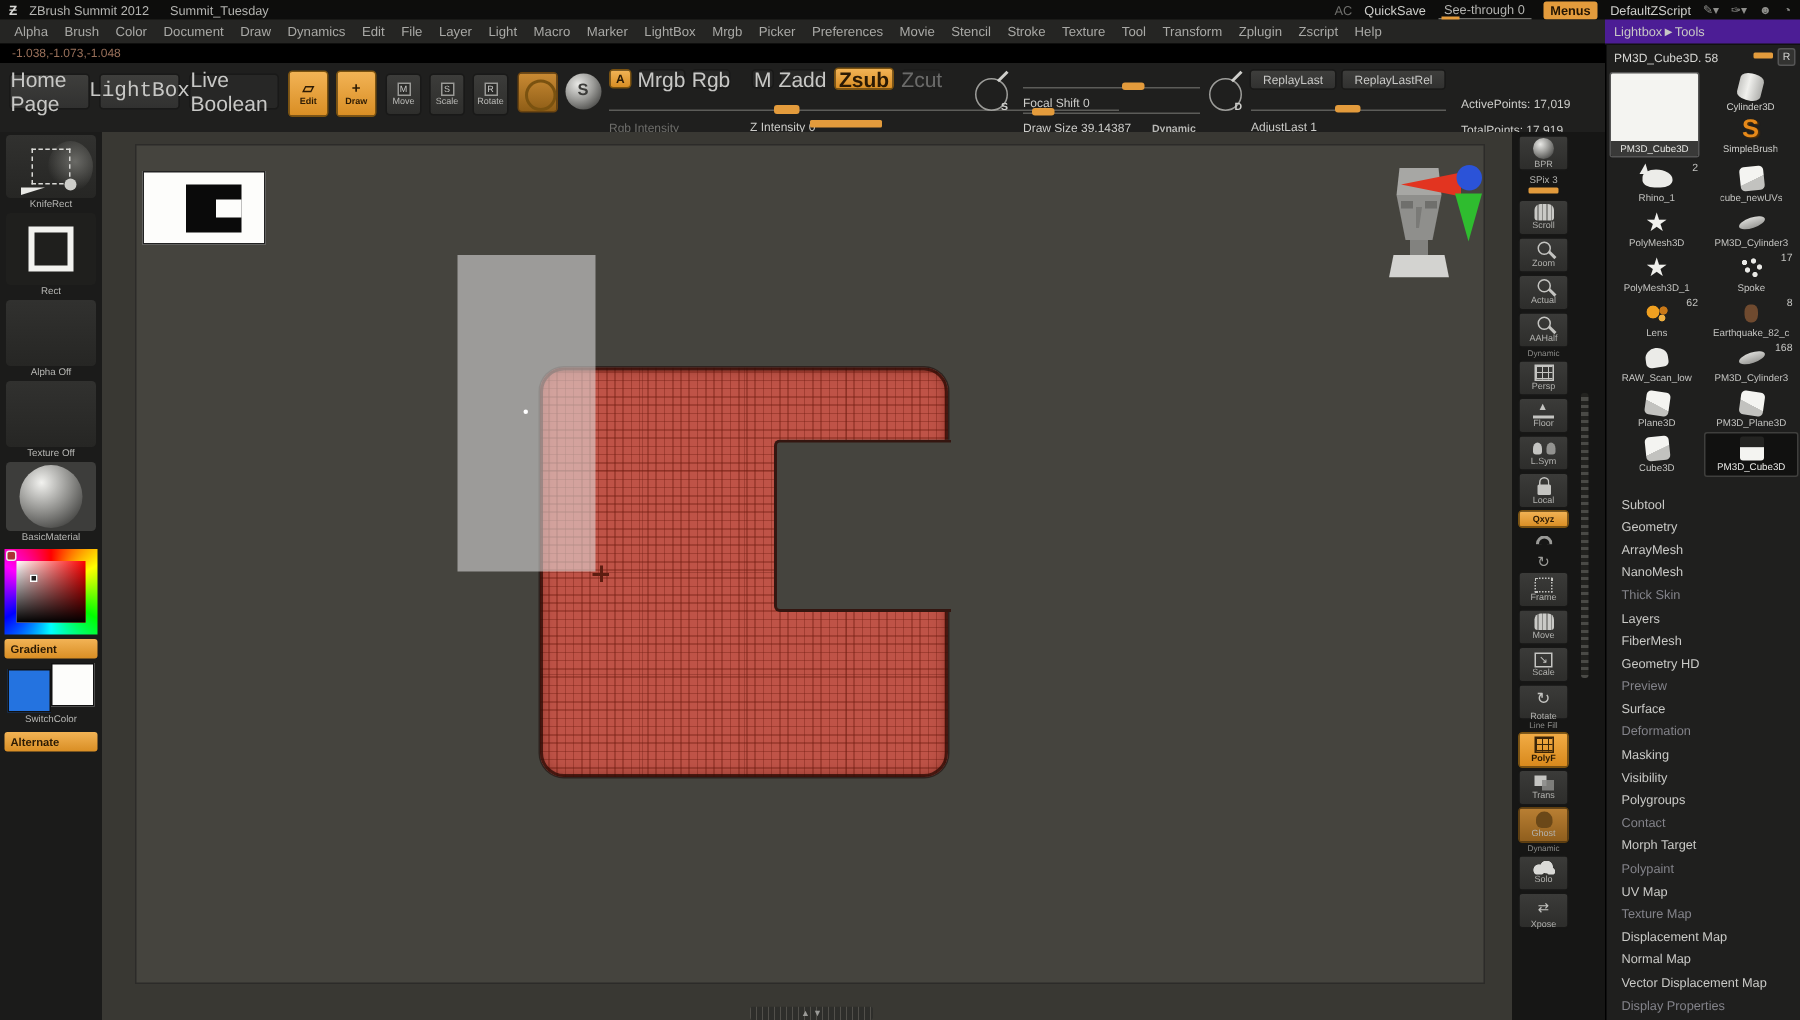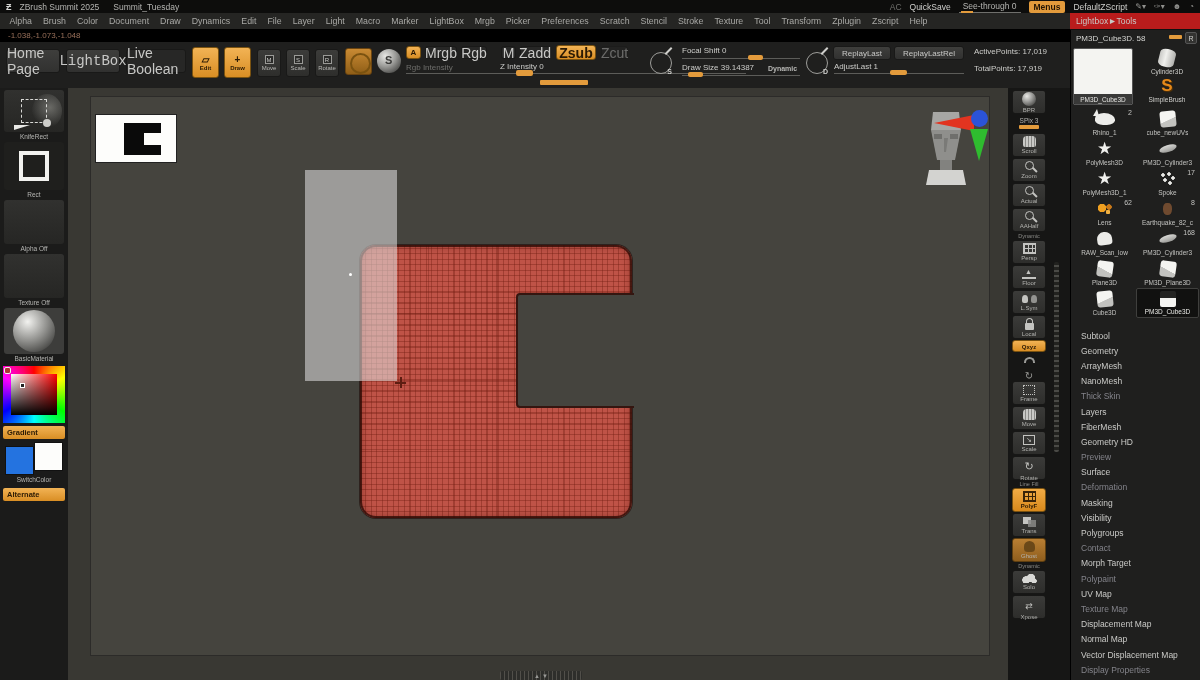--- a/index.html
+++ b/index.html
@@ -20,21 +20,21 @@
   .seethrough { position:relative; border-bottom:1px solid #6f6f6c; padding:0 4px 1px 4px; }
   .seethrough::after { content:""; position:absolute; left:2px; bottom:-2px; width:12px; height:3px; background:var(--accent); }
   .menus-btn { background:var(--accent); color:#241503; font-weight:bold; padding:1px 5px; border-radius:2px; }
   .tb-ic { color:#8f8f8c; font-size:8px; }
 
   
   .menubar { position:absolute; left:0; top:13px; width:1070px; height:16px; background:#252523;
     display:flex; align-items:center; padding-left:4px; }
   .menu-item { font-size:8.8px; color:#a9a9a6; padding:0 5.5px; cursor:default; }
 
-  .panel-header { position:absolute; left:1070px; top:13px; width:130px; height:17px; background:#b91c1c;
+  .panel-header { position:absolute; left:1070px; top:13px; width:130px; height:17px; background:#4c1d95;
     font-size:8.5px; color:#c8c8c5; display:flex; align-items:center; padding-left:6px; border-bottom:1px solid #111; }
 
   .coords { position:absolute; left:0; top:29px; width:1070px; height:13px; background:#000000;
     font-size:8px; color:#99705a; display:flex; align-items:center; padding-left:8px; }
 
   
   .toolbar { position:absolute; left:0; top:42px; width:1070px; height:46px; background:#1f1f1e; }
   .tbn { position:absolute; background:linear-gradient(#3e3e3c,#313130); border:1px solid #191918; border-radius:3px;
     color:#c8c8c6; font-size:14px; display:flex; align-items:center; justify-content:center; }
   .tbn.flat { background:#272726; }
@@ -49,21 +49,21 @@
     justify-content:center; color:#c8c8c6; background:#2a2a28; }
   .brush-circle { position:absolute; left:345px; top:6px; width:27px; height:27px; border-radius:3px;
     background:linear-gradient(#c98a33,#8f5e17); border:1px solid #6b4410; }
   .brush-circle::after { content:""; position:absolute; left:4px; top:4px; width:17px; height:17px; border-radius:50%;
     border:2px solid #7a5210; }
   .stroke-ball { position:absolute; left:377px; top:7px; width:24px; height:24px; border-radius:50%;
     background:radial-gradient(circle at 35% 30%, #e9e9e6, #9b9b98 45%, #3b3b39 90%); }
   .stroke-ball::after { content:"S"; position:absolute; left:8px; top:5px; font-size:11px; font-weight:bold; color:#3c3c3a; }
   .slider-track { position:absolute; height:1px; background:#5c5c59; }
   .slider-handle { position:absolute; background:var(--accent); border-radius:2px; }
-  .tb-label { position:absolute; font-size:8px; color:#cdcdca; white-space:nowrap; }
+  .tb-label { position:absolute; font-size:8px; color:#cdcdca; white-space:nowrap;margin-top:18px; }
   .tb-label.dim { color:#6e6e6b; }
   .tb-label.bold { font-weight:bold; font-size:7px; color:#b8b8b5; }
   .obar { position:absolute; background:var(--accent); border-radius:1px; }
   .ic-stroke { position:absolute; width:22px; height:22px; border:1.5px solid #9d9d9a; border-radius:50%; }
   .ic-stroke::before { content:""; position:absolute; right:-2px; top:-3px; width:9px; height:2px; background:#cfcfcc;
     transform:rotate(-45deg); }
   .ic-stroke .sl { position:absolute; right:-1px; bottom:-2px; font-size:7px; color:#cfcfcc; font-weight:bold; }
 
   
   .left-tray { position:absolute; left:0; top:88px; width:68px; height:592px; background:#1b1b1a;
@@ -239,21 +239,21 @@
     background:linear-gradient(200deg,#f4f4f1 55%,#c2c2bf 56%); }
   .ic-cube-dark { width:16px; height:16px; border-radius:2px; background:linear-gradient(#242422 45%, #f4f4f1 46%); }
 </style>
 </head>
 <body>
 
 <div class="root">
 
   <div class="titlebar">
     <span class="logo">Ƶ</span>
-    <span>ZBrush Summit 2025</span>
+    <span>ZBrush Summit 2012</span>
     <span class="tb-doc">Summit_Tuesday</span>
     <span class="tb-spacer"></span>
     <span class="tb-ac">AC</span>
     <span class="tb-btn">QuickSave</span>
     <span class="seethrough">See-through 0</span>
     <span class="menus-btn">Menus</span>
     <span class="tb-btn">DefaultZScript</span>
     <span class="tb-ic">✎▾</span>
     <span class="tb-ic">✑▾</span>
     <span class="tb-ic">☻</span>
@@ -271,21 +271,21 @@
       <span class="menu-item">Edit</span>
       <span class="menu-item">File</span>
       <span class="menu-item">Layer</span>
       <span class="menu-item">Light</span>
       <span class="menu-item">Macro</span>
       <span class="menu-item">Marker</span>
       <span class="menu-item">LightBox</span>
       <span class="menu-item">Mrgb</span>
       <span class="menu-item">Picker</span>
       <span class="menu-item">Preferences</span>
-      <span class="menu-item">Scratch</span>
+      <span class="menu-item">Movie</span>
       <span class="menu-item">Stencil</span>
       <span class="menu-item">Stroke</span>
       <span class="menu-item">Texture</span>
       <span class="menu-item">Tool</span>
       <span class="menu-item">Transform</span>
       <span class="menu-item">Zplugin</span>
       <span class="menu-item">Zscript</span>
       <span class="menu-item">Help</span>
     </div>
 

